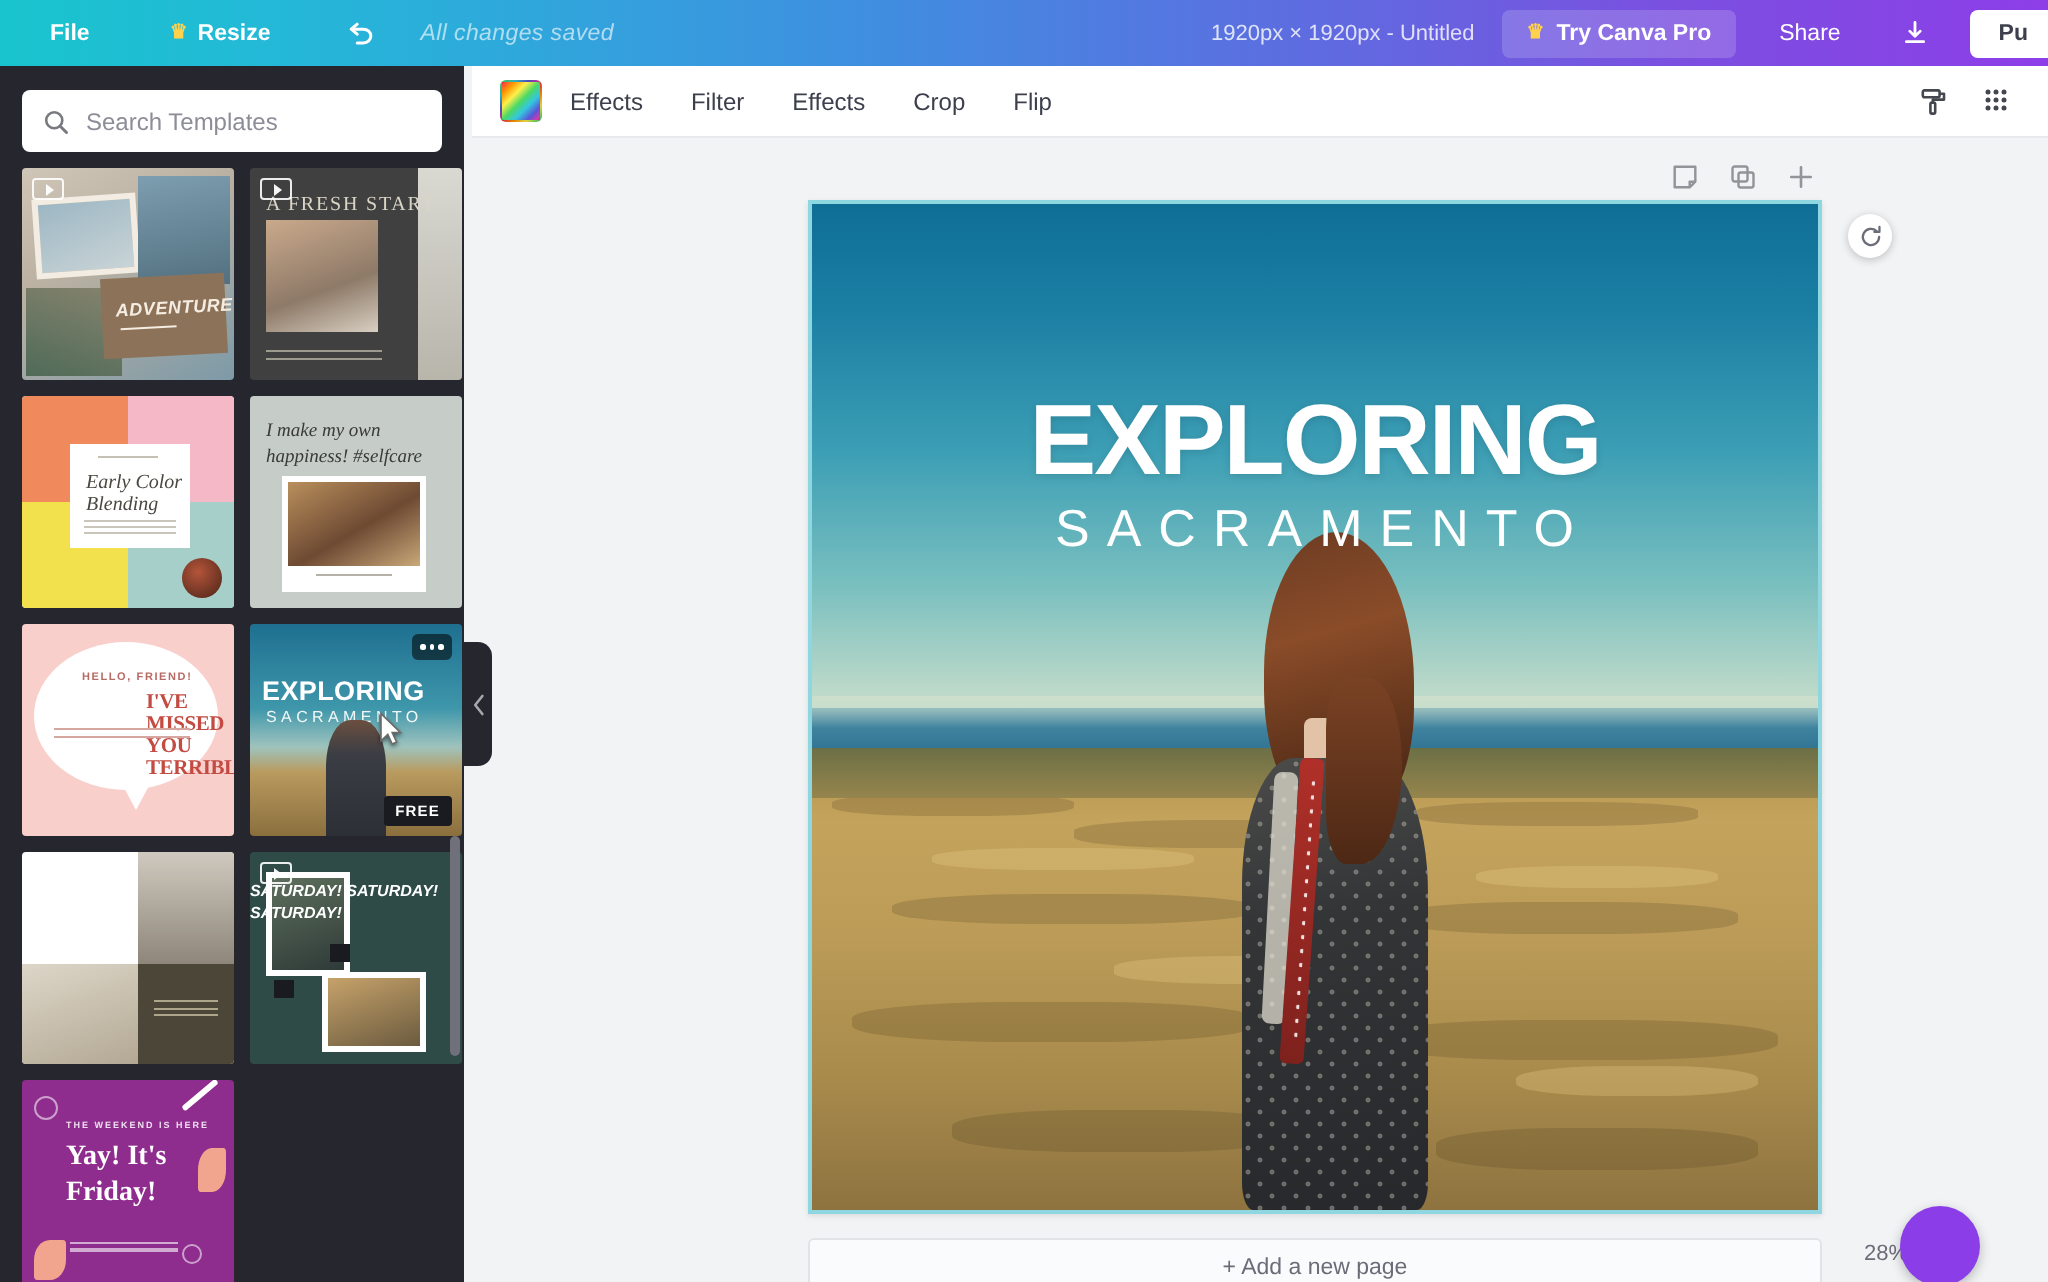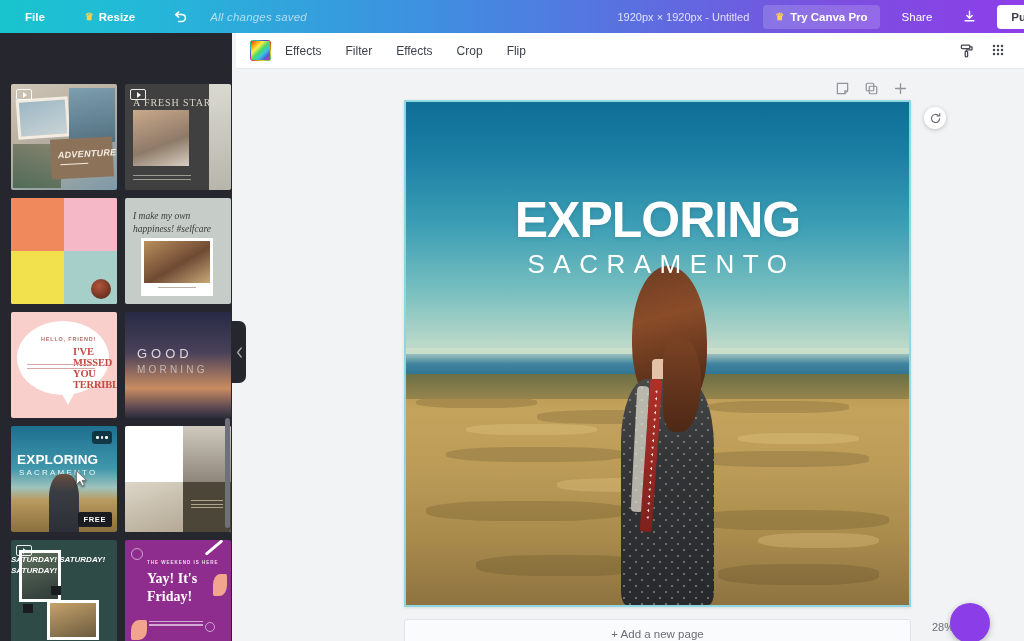--- a/index.html
+++ b/index.html
@@ -25,21 +25,21 @@
     white-space: nowrap;
   }
   #tb-file { margin-left: 16px; }
   #tb-resize { margin-left: 22px; }
   #tb-undo { margin-left: 22px; padding: 3px 6px; }
   #tb-saved {
     margin-left: 16px; color: rgba(255,255,255,.62);
     font-size: 11.5px; font-style: italic; font-weight: normal;
     letter-spacing: .2px;
   }
-  #tb-right { margin-left: auto; display: flex; align-items: center; gap: 0px; padding-right: 0px; }
+  #tb-right { margin-left: auto; display: flex; align-items: center; gap: 0px; padding-right: 12px; }
   #tb-dims {
     color: rgba(255,255,255,.80); font-size: 11px; font-weight: normal;
     margin-right: 14px; white-space: nowrap;
   }
   #tb-pro {
     background: rgba(255,255,255,.17); border-radius: 4px;
     padding: 6px 12px; color: #fff; font-size: 11.5px; font-weight: bold;
     display: flex; align-items: center; gap: 6px; cursor: pointer;
   }
   #tb-share {
@@ -368,20 +368,31 @@
         </svg>
       </div>
       <div id="tb-publish">
         <span>Pu</span>
       </div>
     </div>
   </div>
 
   <div id="sidebar">
 
+    <div id="search-wrap">
+      <div id="search-box">
+        <span id="search-icon">
+          <svg width="14" height="14" viewBox="0 0 16 16" aria-hidden="true">
+            <circle cx="7" cy="7" r="4.6" fill="none" stroke="#45474f" stroke-width="1.5"></circle>
+            <path d="M10.4 10.4 14 14" stroke="#45474f" stroke-width="1.7" stroke-linecap="round"></path>
+          </svg>
+        </span>
+        <input id="search-input" type="text" placeholder="Search Templates" style="">
+      </div>
+    </div>
 
     <div id="tpl-scroll">
       <div id="tpl-grid">
 
         <div class="tpl t-adventure">
           <div class="pho1"></div>
           <div class="pho2"></div>
           <div class="pho3"></div>
           <div class="card">
             <span>ADVENTURE</span>
@@ -399,20 +410,29 @@
               <i></i>
             </div>
           <div class="tpl-badge-vid"></div>
         </div>
 
         <div class="tpl t-blend">
           <div class="q q1"></div>
           <div class="q q2"></div>
           <div class="q q3"></div>
           <div class="q q4"></div>
+          <div class="card">
+            <div class="s1"></div>
+            <div class="s2">Early Color Blending</div>
+            <div class="s4">
+                <i></i>
+                <i></i>
+                <i></i>
+              </div>
+          </div>
           <div class="dot"></div>
         </div>
 
         <div class="tpl t-happy">
           <div class="hand">I make my own happiness! #selfcare</div>
           <div class="frame">
             <div class="p"></div>
             <div class="c">
                 <i></i>
               </div>
@@ -422,24 +442,20 @@
         <div class="tpl t-missed">
           <div class="bub"></div>
           <div class="l1">HELLO, FRIEND!</div>
           <div class="l2">I'VE MISSED YOU TERRIBLY!</div>
           <div class="l3">
               <i></i>
               <i></i>
             </div>
         </div>
 
-        <div class="tpl t-morning">
-          <div class="g">GOOD</div>
-          <div class="m">MORNING</div>
-        </div>
 
         <div class="tpl t-explore">
           <div class="e1">EXPLORING</div>
           <div class="e2">SACRAMENTO</div>
           <div class="fig"></div>
           <div class="tpl-dots">
               <i></i>
               <i></i>
               <i></i>
             </div>

